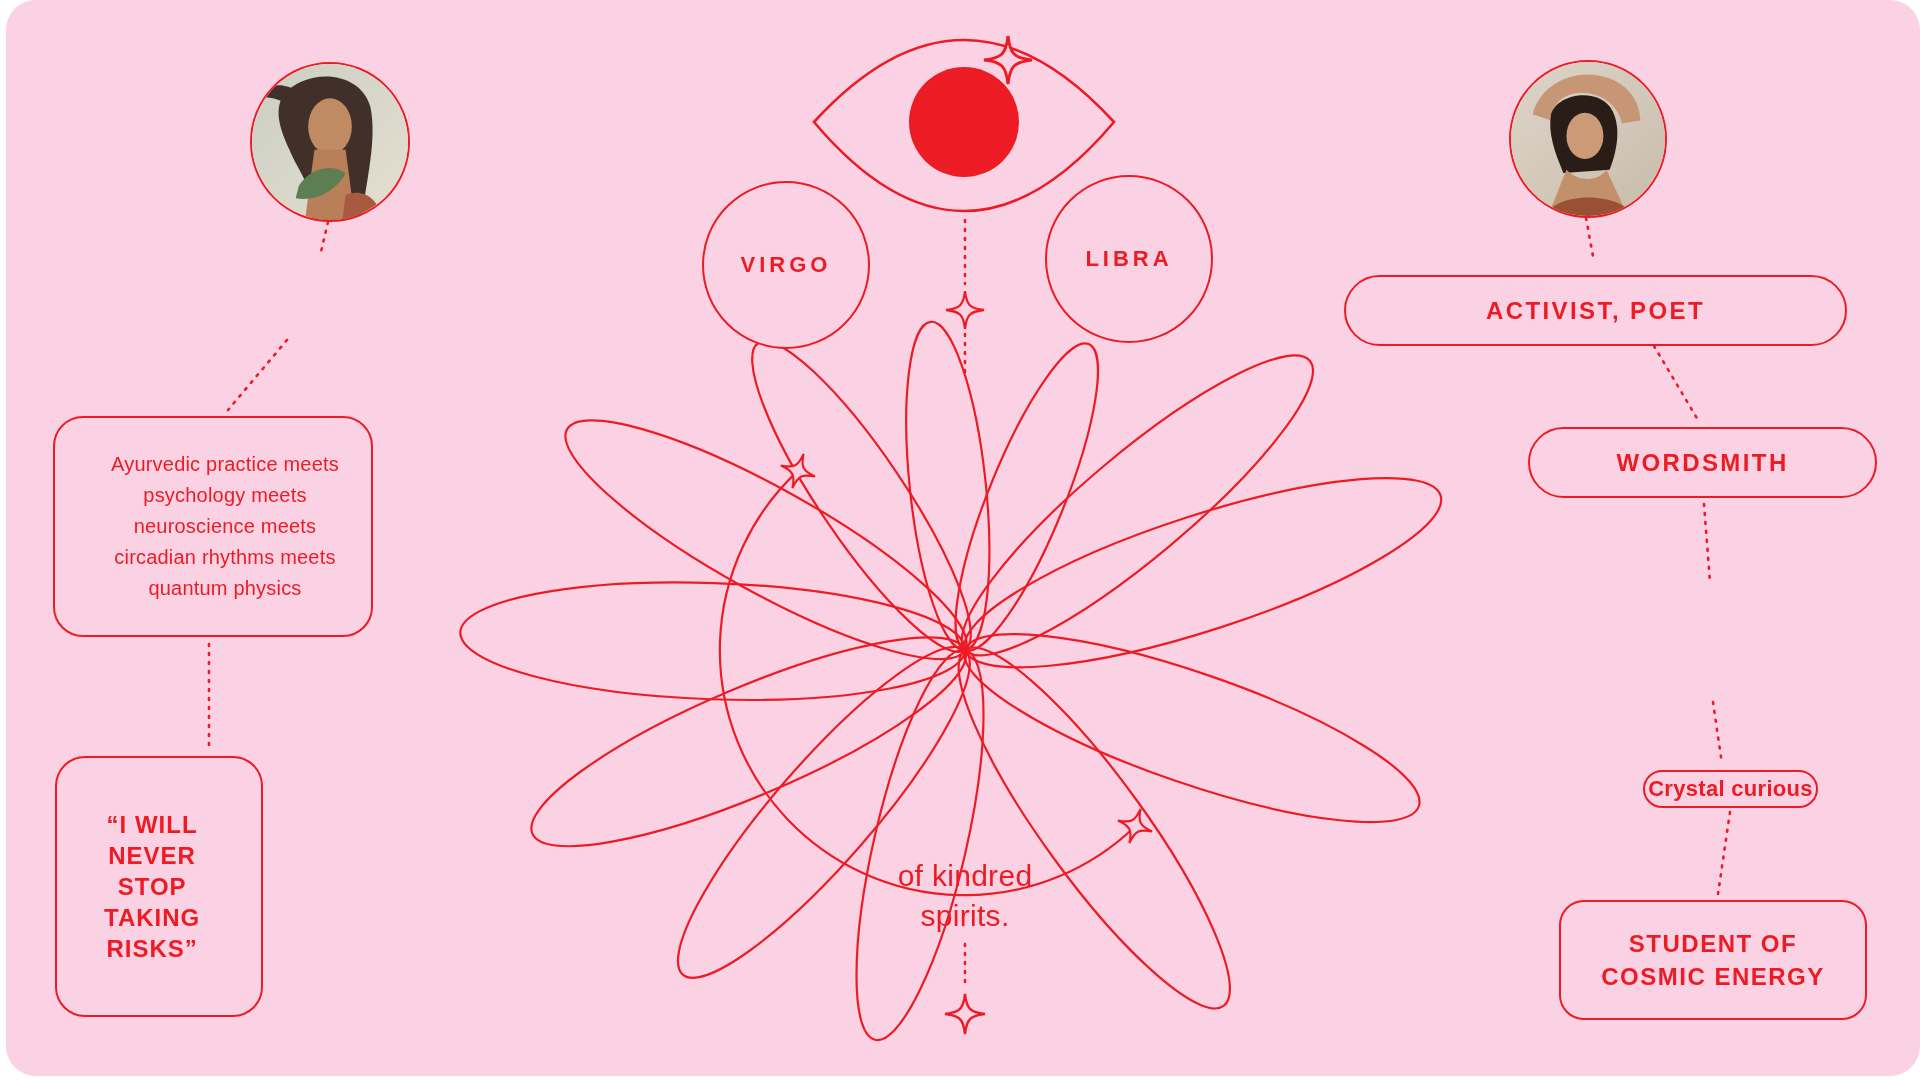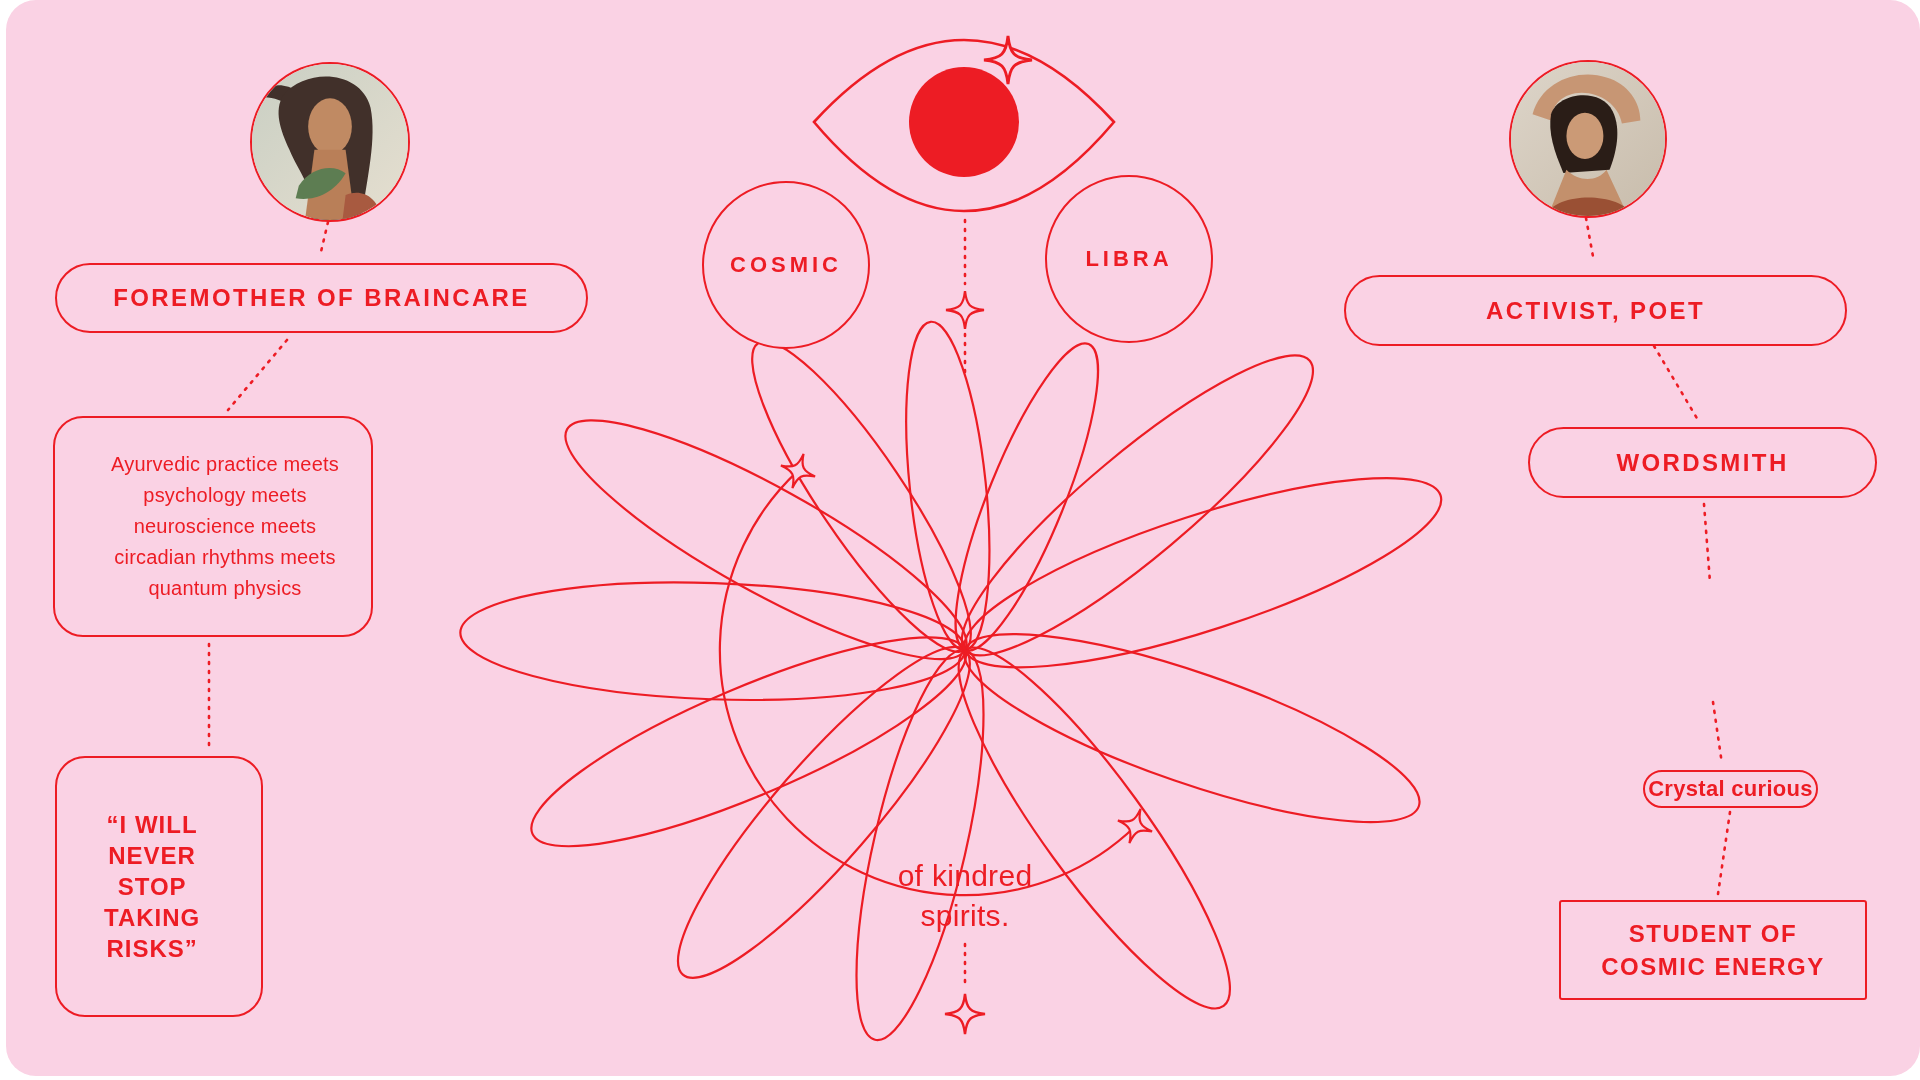--- a/index.html
+++ b/index.html
@@ -123,35 +123,34 @@
       <rect width="100" height="100" fill="url(#lg1)"></rect>
       <path d="M30,18 C18,10 8,14 2,22 C10,20 18,22 26,28 Z" fill="#41302a"></path>
       <path d="M20,20 C35,2 70,4 76,28 C80,48 74,72 70,100 L38,100 C40,78 30,70 24,55 C18,42 14,30 20,20 Z" fill="#41302a"></path>
       <ellipse cx="50" cy="40" rx="14" ry="18" fill="#c08a63"></ellipse>
       <path d="M40,55 L60,55 L66,100 L34,100 Z" fill="#b97f58"></path>
       <path d="M30,78 C38,66 52,64 60,70 C52,84 38,88 28,86 Z" fill="#5d7d52"></path>
       <path d="M60,84 C70,80 80,84 84,100 L58,100 Z" fill="#a85a40"></path>
     </svg>
   </div>
 
-  <div class="node pill" style="left:49px; top:263px; width:533px; height:70px;">FOREMOTHER OF BRAINCARE</div>
 
   <div class="node roundbox body-text pre" style="left:47px; top:416px; width:320px; height:221px;padding-left:24px;">Ayurvedic practice meets
 psychology meets
 neuroscience meets
 circadian rhythms meets
 quantum physics</div>
 
   <div class="node roundbox quote-text pre" style="left:49px; top:756px; width:208px; height:261px;">“I WILL
 NEVER
 STOP
 TAKING
 RISKS”</div>
 
-  <div class="node zodiac" style="left:696px; top:181px; width:168px; height:168px;">COSMIC</div>
+  <div class="node zodiac" style="left:696px; top:181px; width:168px; height:168px;">VIRGO</div>
 
   <div class="node zodiac" style="left:1039px; top:175px; width:168px; height:168px;">LIBRA</div>
 
 
   <div class="floating-text pre" style="left:839px; top:856px; width:240px;">of kindred
 spirits.</div>
 
   <div class="avatar" style="left:1503px; top:60px; width:154px; height:154px;">
     <svg viewBox="0 0 100 100">
       <defs>
@@ -169,16 +168,16 @@
     </svg>
   </div>
 
   <div class="node pill" style="left:1338px; top:269px; width:503px; height:71px;margin-top:6px;">ACTIVIST, POET</div>
 
   <div class="node pill" style="left:1522px; top:427px; width:349px; height:71px;">WORDSMITH</div>
 
 
   <div class="node pill-small" style="left:1637px; top:770px; width:175px; height:38px;">Crystal curious</div>
 
-  <div class="node roundbox footer-text pre" style="left:1553px; top:900px; width:308px; height:100px; border-radius:3px;">STUDENT OF
+  <div class="node roundbox footer-text pre" style="left:1553px; top:900px; width:308px; height:120px; border-radius:25px;">STUDENT OF
 COSMIC ENERGY</div>
 
 </div>
 
 </body></html>

